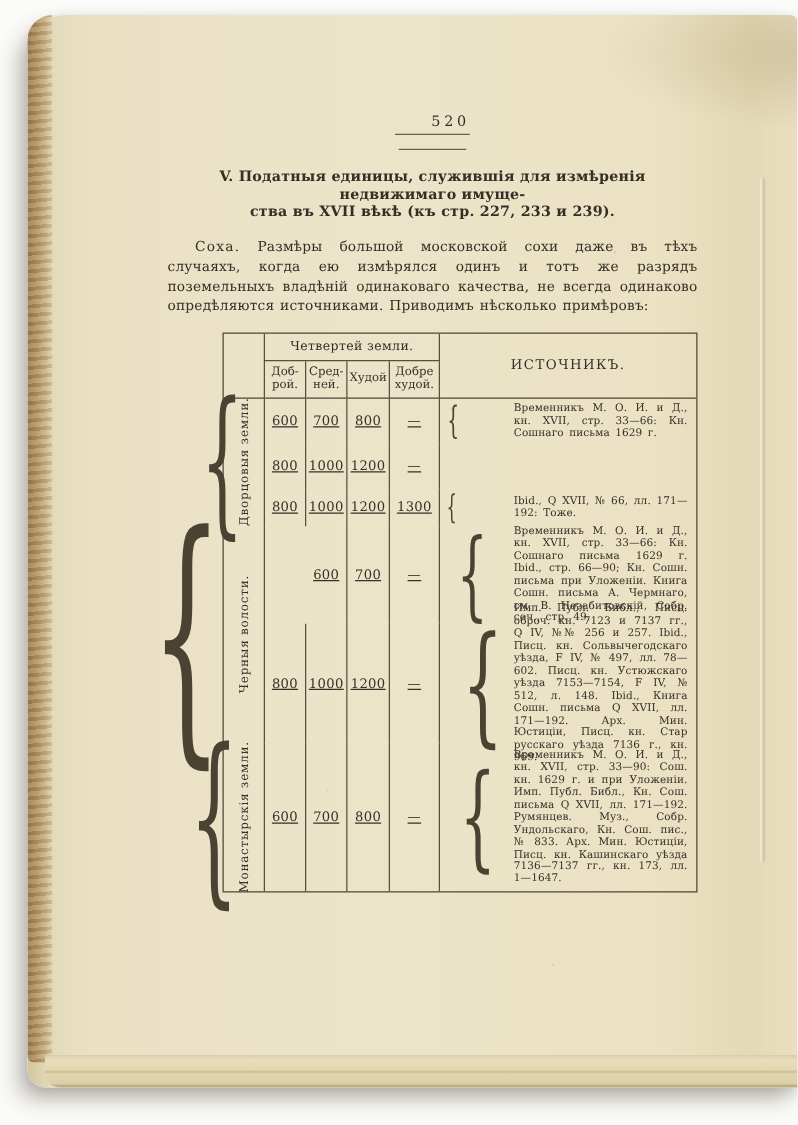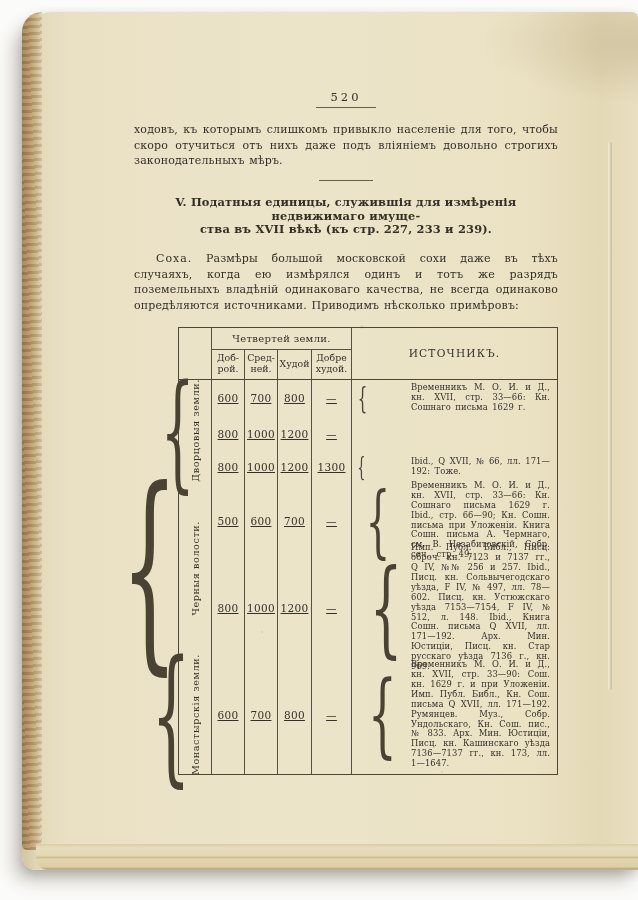--- a/index.html
+++ b/index.html
@@ -36,21 +36,21 @@
     background:linear-gradient(180deg,#d9cda8 0,#e8ddbc 15%,#e4d8b3 45%,#cdbd92 52%,#e2d6b0 58%,#dccfa6 88%,#b8a67b 96%,#c9b990 100%);
   }
   .crease{
     position:absolute;right:26px;top:130px;bottom:180px;width:4px;
     background:linear-gradient(90deg, rgba(255,255,250,.55), rgba(130,108,70,.28));
     border-radius:2px;
   }
   
   .content{position:absolute;left:112px;top:72px;width:424px;}
   .pageno{
-    width:60px;margin:6px auto 0;text-align:center;
+    width:60px;margin:6px auto 0;text-align:right;
     font-size:11.5px;letter-spacing:3px;
     border-bottom:1px solid #6b5f48;padding-bottom:3px;
   }
   .para{
     margin:14px 0 0;font-size:11px;line-height:15.6px;
     text-align:justify;word-spacing:1px;letter-spacing:.15px;
   }
   .divider{width:54px;height:1px;background:#6b5f48;margin:11px auto 0;}
   .heading{
     margin:15px 0 0;text-align:center;font-weight:700;
@@ -103,21 +103,20 @@
 
 <div class="scene">
   <div class="book">
     <div class="worn-edge"></div>
     <div class="page-stack"></div>
     <div class="crease"></div>
 
     <div class="content">
       <div class="pageno">520</div>
 
-      <p class="para">ходовъ, къ которымъ слишкомъ привыкло населеніе для того, чтобы скоро отучиться отъ нихъ даже подъ вліяніемъ довольно строгихъ законодательныхъ мѣръ.</p>
 
       <div class="divider"></div>
 
       <div class="heading">
         <div>V. Податныя единицы, служившія для измѣренія недвижимаго имуще-</div>
         <div>ства въ XVII вѣкѣ (къ стр. 227, 233 и 239).</div>
       </div>
 
       <p class="para indent"><span class="lead">Соха.</span> <span>Размѣры большой московской сохи даже въ тѣхъ случаяхъ, когда ею измѣрялся одинъ и тотъ же разрядъ поземельныхъ владѣній одинаковаго качества, не всегда одинаково опредѣляются источниками. Приводимъ нѣсколько примѣровъ:</span></p>
 
@@ -156,21 +155,20 @@
         <div class="cell br num" style="grid-area:5/5">1300</div>
         <div class="src" style="grid-area:5/6">
           <span class="sbrace" style="font-size:26px"></span>
           <span class="stext">Ibid., Q XVII, № 66, лл. 171—192: Тоже.</span>
         </div>
 
         <div class="cell br glabel" style="grid-area:6/1/8/2">
           <span class="vtext">Черныя волости.</span>
           <span class="gbrace" style="font-size:215px"></span>
         </div>
-        <div class="cell br num" style="grid-area:6/2">500</div>
         <div class="cell br num" style="grid-area:6/3">600</div>
         <div class="cell br num" style="grid-area:6/4">700</div>
         <div class="cell br num" style="grid-area:6/5">—</div>
         <div class="src" style="grid-area:6/6">
           <span class="sbrace" style="font-size:78px"></span>
           <span class="stext">Временникъ М. О. И. и Д., кн. XVII, стр. 33—66: Кн. Сошнаго письма 1629 г. Ibid., стр. 66—90; Кн. Сошн. письма при Уложеніи. Книга Сошн. письма А. Чермнаго, см. В. Незабитовскій, Собр. соч., стр. 49.</span>
         </div>
         <div class="cell br num" style="grid-area:7/2">800</div>
         <div class="cell br num" style="grid-area:7/3">1000</div>
         <div class="cell br num" style="grid-area:7/4">1200</div>

